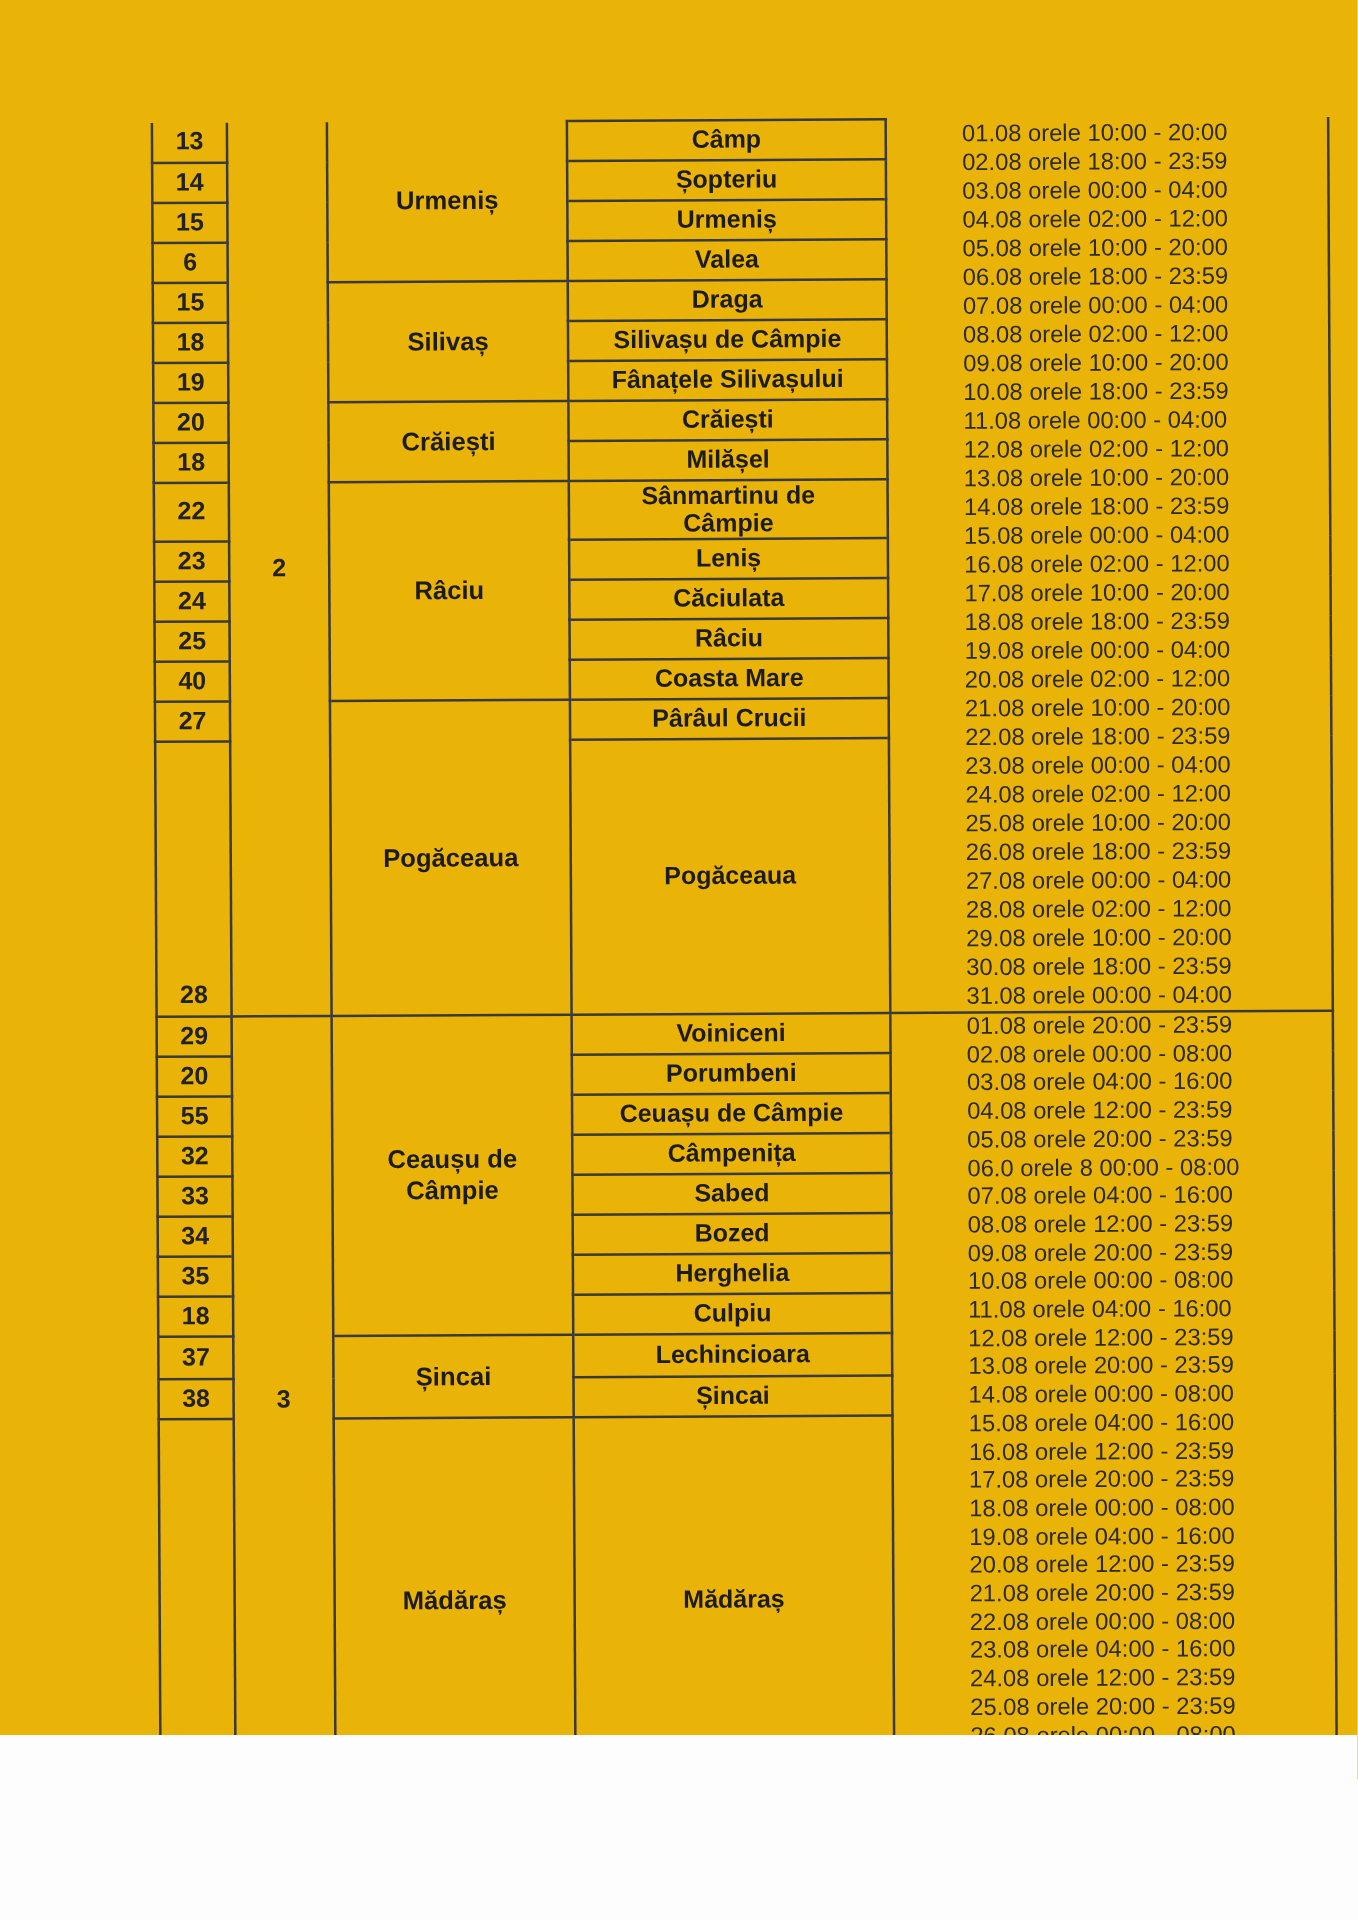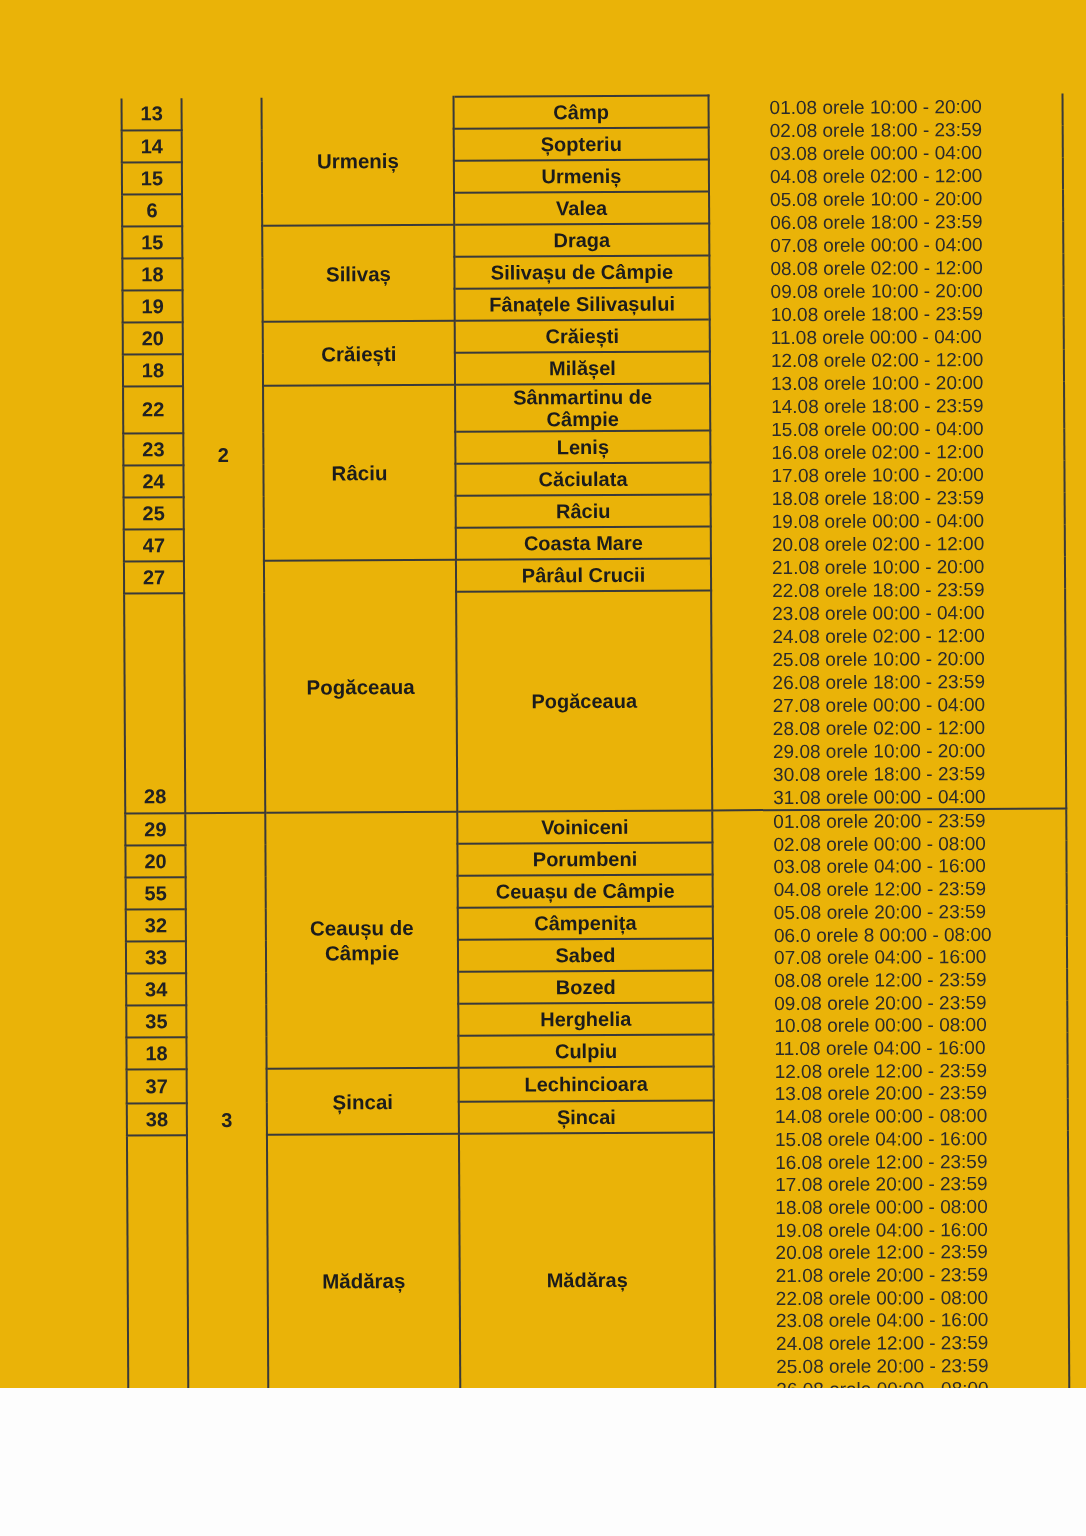--- a/index.html
+++ b/index.html
@@ -174,21 +174,21 @@
       </tr>
       <tr>
         <td class="num">24</td>
         <td class="village">Căciulata</td>
       </tr>
       <tr>
         <td class="num">25</td>
         <td class="village">Râciu</td>
       </tr>
       <tr>
-        <td class="num">47</td>
+        <td class="num">40</td>
         <td class="village">Coasta Mare</td>
       </tr>
       <tr>
         <td class="num">27</td>
         <td class="commune" rowspan="2">Pogăceaua</td>
         <td class="village">Pârâul Crucii</td>
       </tr>
       <tr class="r28">
         <td class="num vbottom">28</td>
         <td class="village">Pogăceaua</td>

